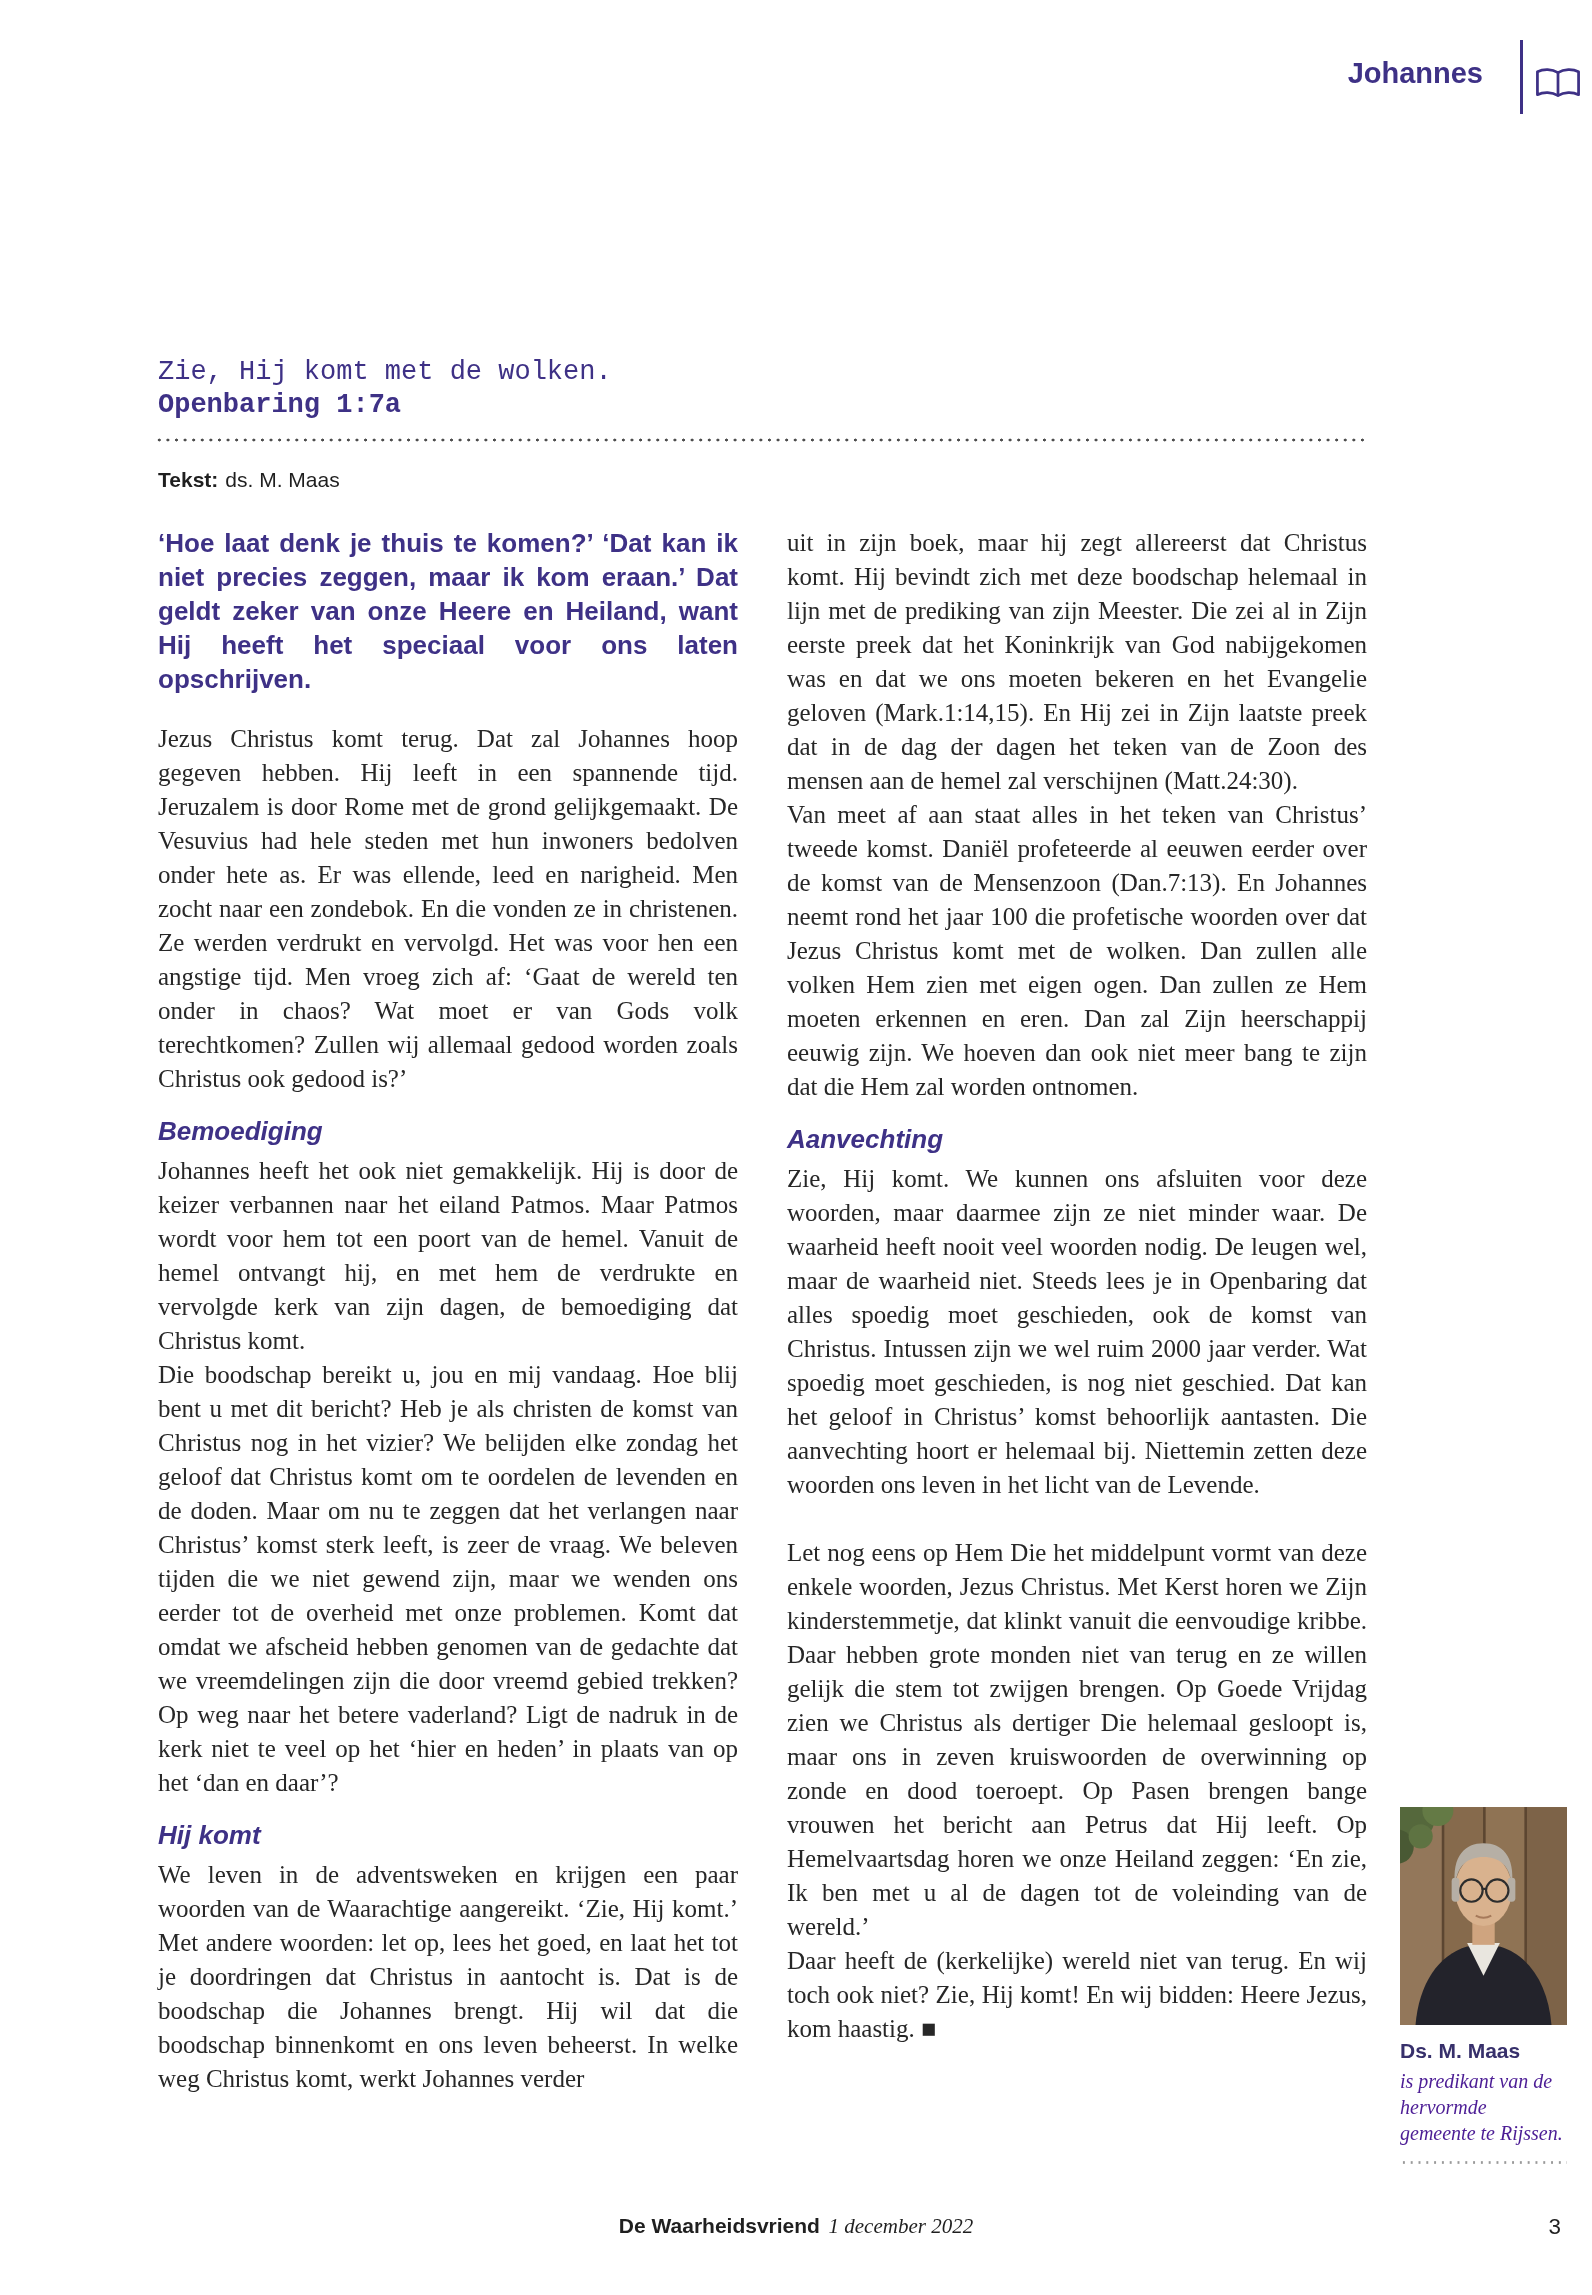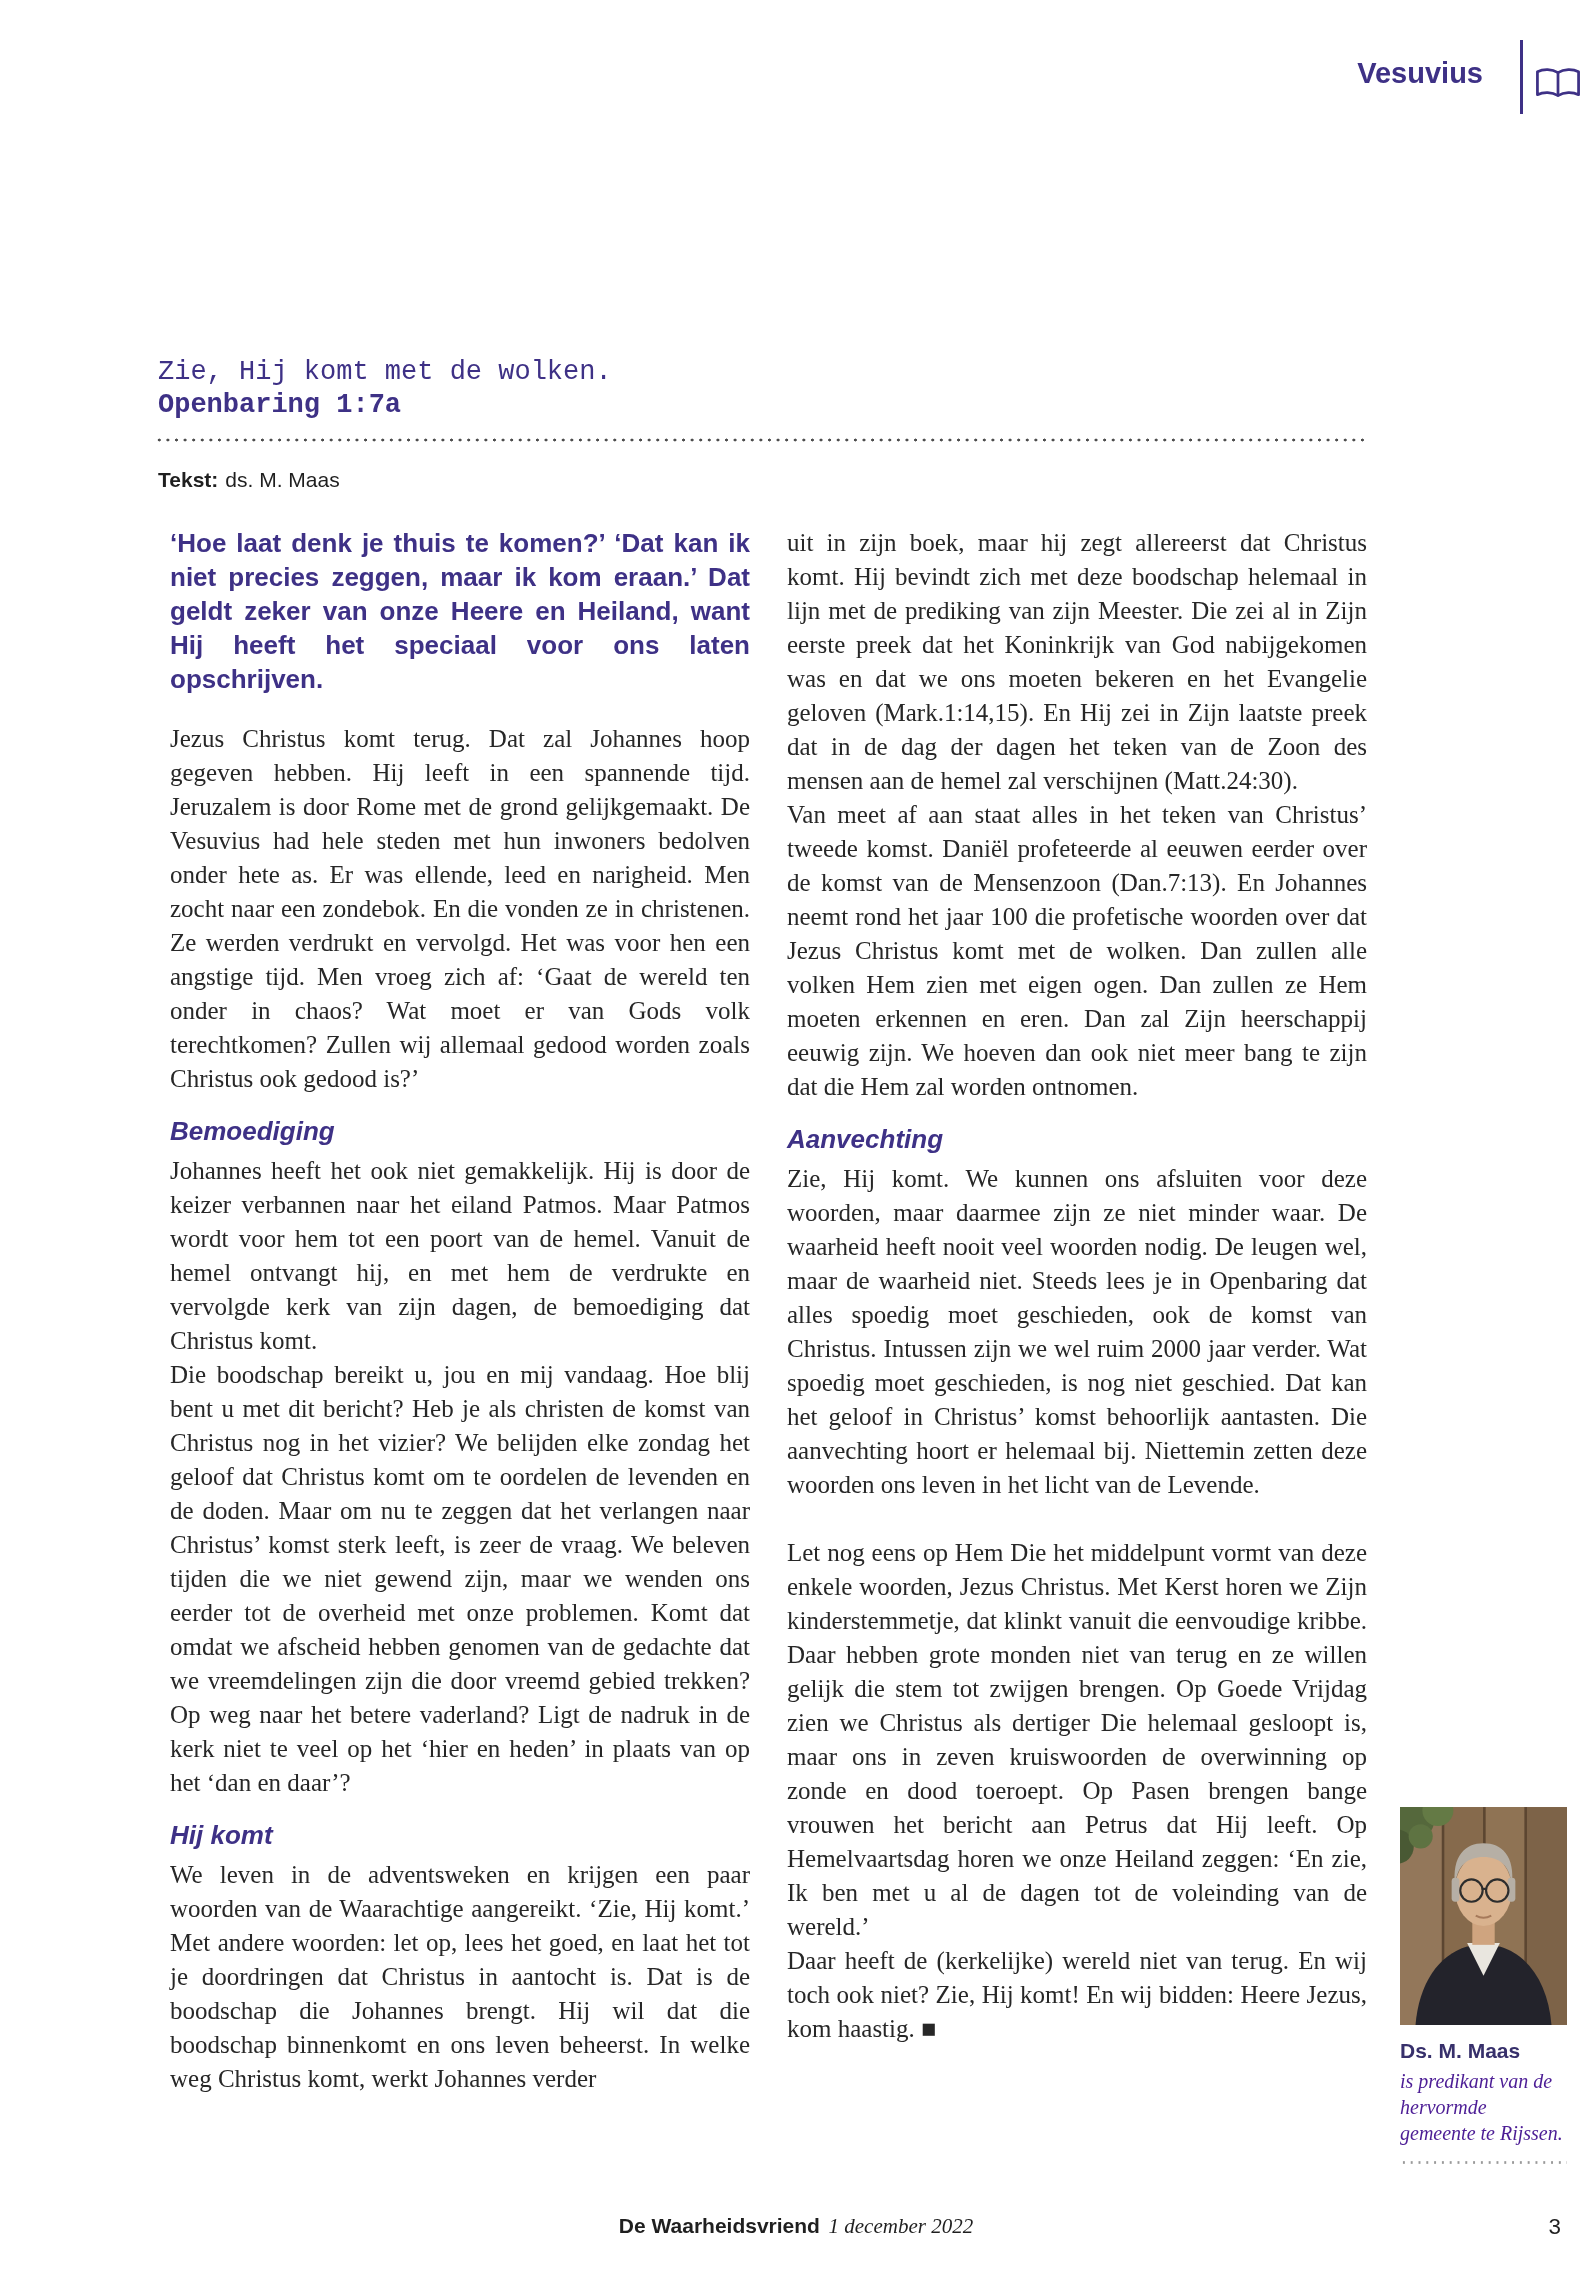--- a/index.html
+++ b/index.html
@@ -63,21 +63,21 @@
   }
   .byline .byline-label { font-weight: 700; margin-right: 7px; }
 
   
   .col {
     position: absolute; top: 526px; width: 580px;
     font-size: 25px; line-height: 34px;
     color: var(--body-text, #272727);
     text-align: justify;
   }
-  .col.left  { left: 170px; }
+  .col.left  { left: 158px; }
   .col.right { left: 787px; }
   .col p { margin: 0; }
 
   p.intro {
     font-family: "Liberation Sans", sans-serif;
     font-weight: 700; font-size: 26px; line-height: 34px;
     color: var(--accent, #3e3186);
     margin: 0 0 26px 0;
   }
   h3.subhead {
@@ -122,21 +122,21 @@
     position: absolute; top: 2214px; right: 31px;
     font-family: "Liberation Sans", sans-serif;
     font-size: 22.4px; color: #1f1f1f;
   }
 </style>
 </head>
 <body>
 
 <div class="page">
 
-  <div class="header-label">Vesuvius</div>
+  <div class="header-label">Johannes</div>
   <div class="header-rule"></div>
   <svg class="book-icon" viewBox="0 0 28 19" aria-hidden="true">
     <path d="M14 3.2 C10.5 1 5.5 1 2 2.6 L2 16 C5.5 14.4 10.5 14.4 14 16.6 C17.5 14.4 22.5 14.4 26 16 L26 2.6 C22.5 1 17.5 1 14 3.2 Z" fill="none" stroke="currentColor" stroke-width="1.6" stroke-linejoin="round"></path>
     <line x1="14" y1="3.2" x2="14" y2="16.6" stroke="currentColor" stroke-width="1.6"></line>
   </svg>
 
   <div class="subtitle">
     <div>Zie, Hij komt met de wolken.</div>
     <div class="ref">Openbaring 1:7a</div>
   </div>

